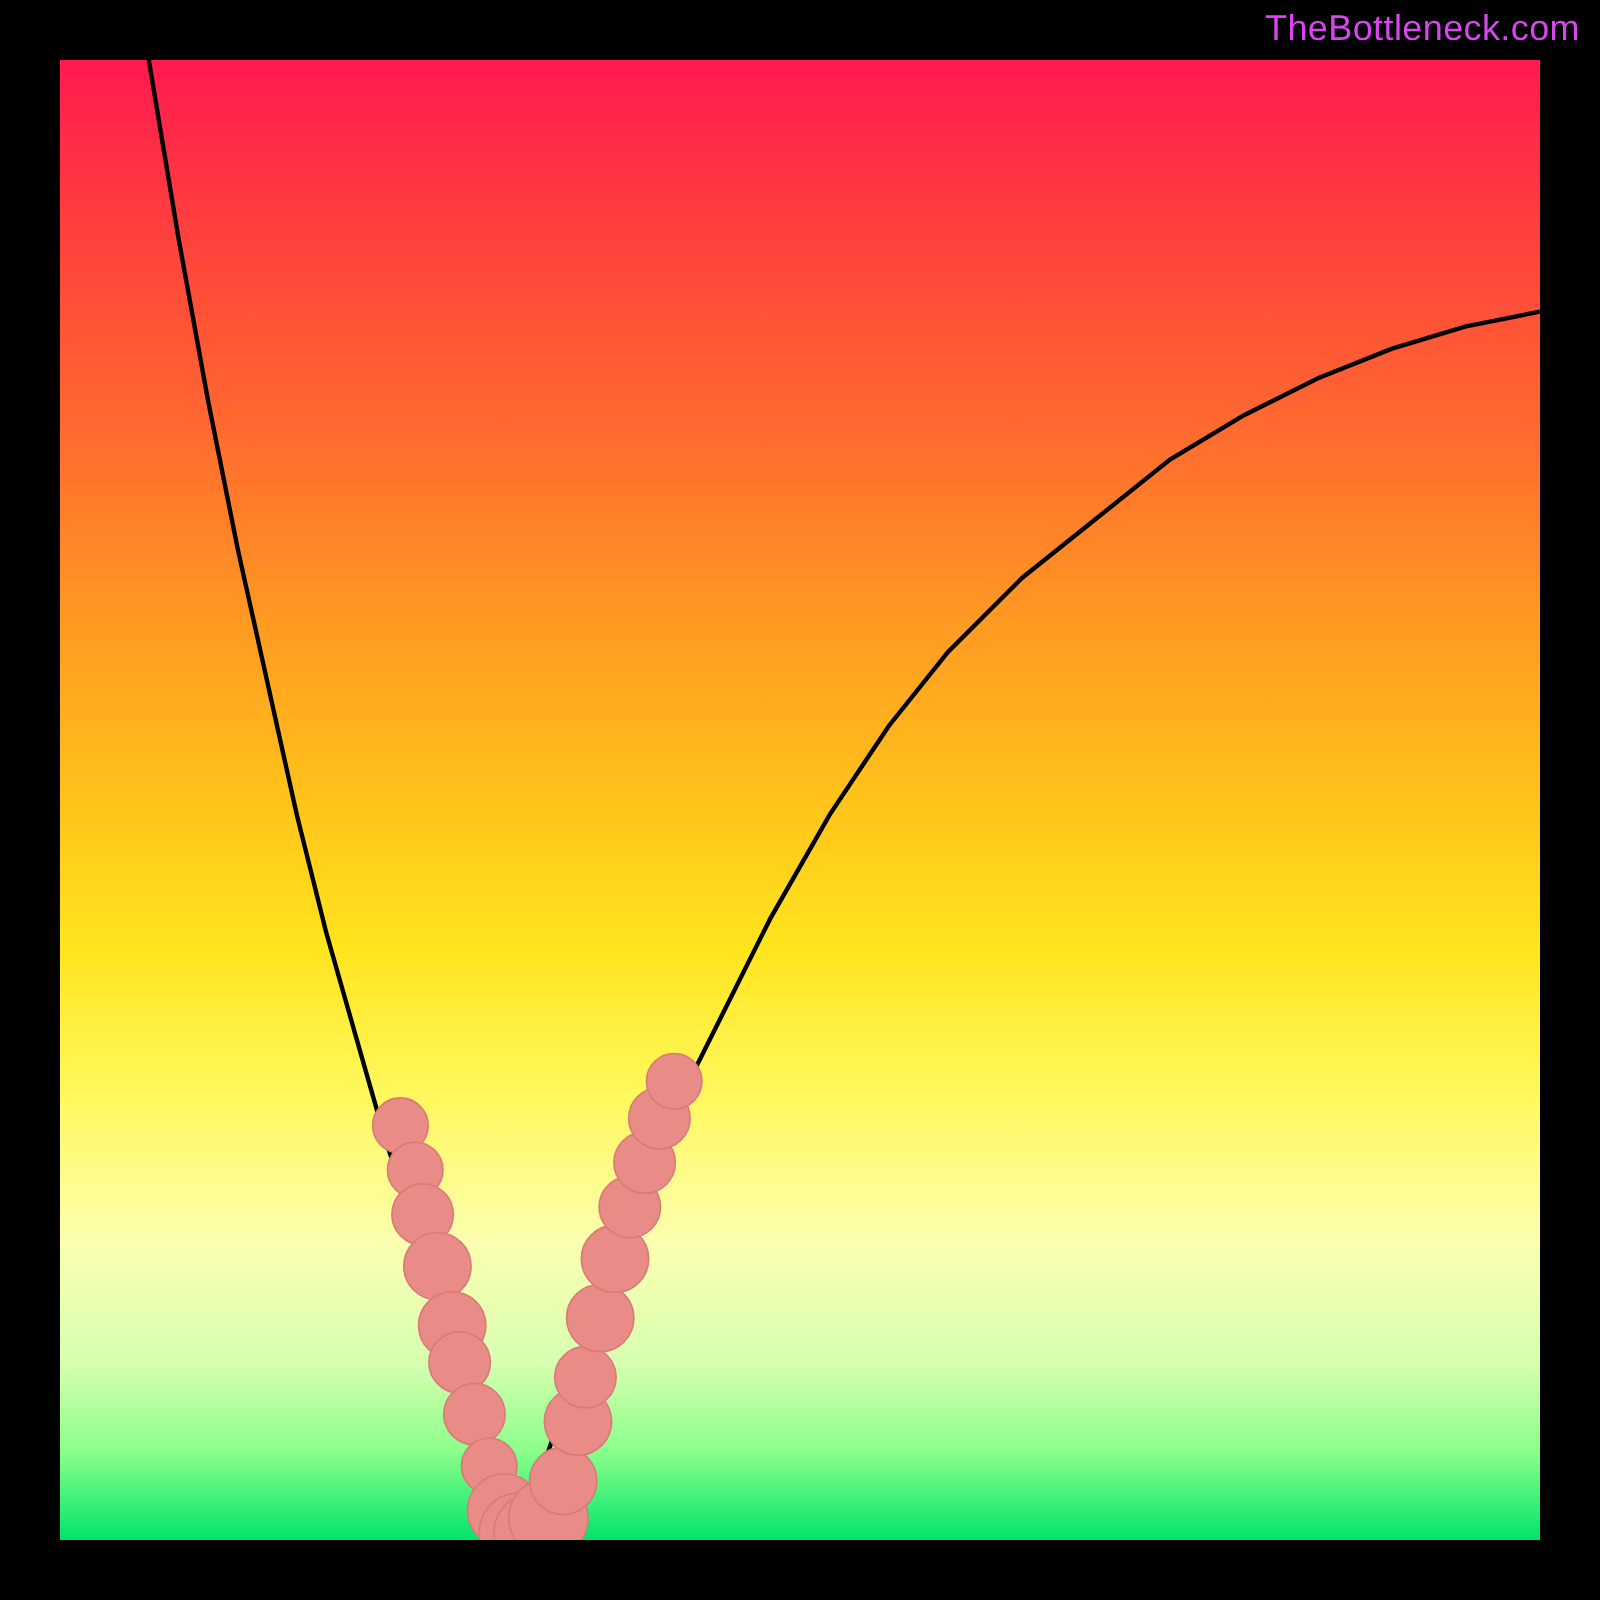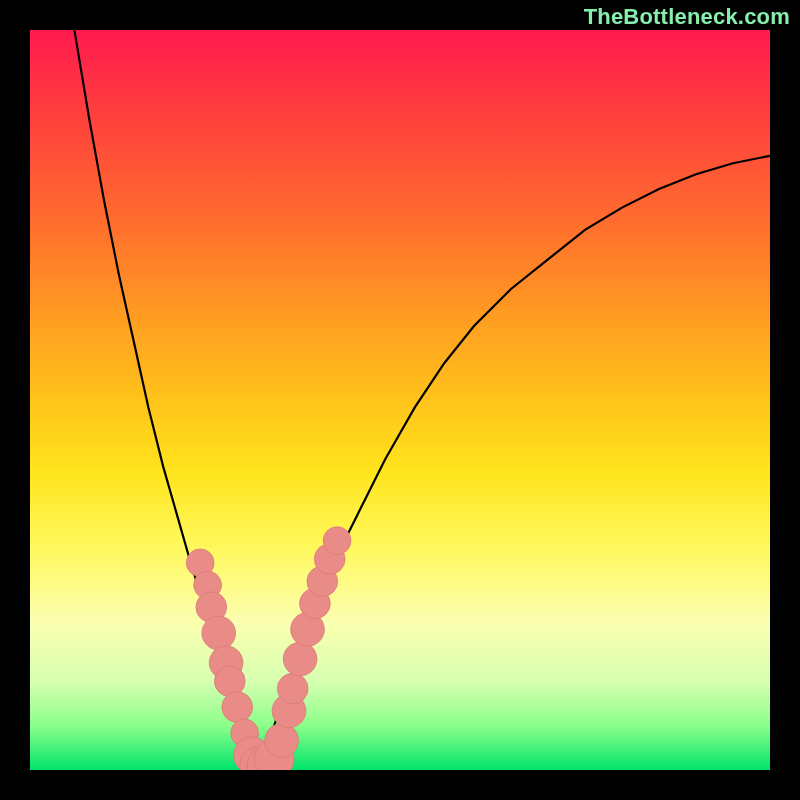--- a/index.html
+++ b/index.html
@@ -29,23 +29,23 @@
       #fff85e 70%,
       #fcffb0 80%,
       #d7ffb0 88%,
       #8bff8a 94%,
       #00e46b 100%);
   }
   .watermark {
     position: absolute;
     top: 4px; right: 10px;
     font-family: Arial, Helvetica, sans-serif;
-    font-size: 22px;
-    font-weight: 700;
-    color: #86efac;
+    font-size: 18px;
+    font-weight: 400;
+    color: #d946ef;
     letter-spacing: 0.2px;
     user-select: none;
   }
   svg.curves {
     position: absolute;
     left: 0; top: 0;
     width: 740px; height: 740px;
     pointer-events: none;
   }
   .curve-line { stroke: #000; stroke-width: 2.2; fill: none; }

